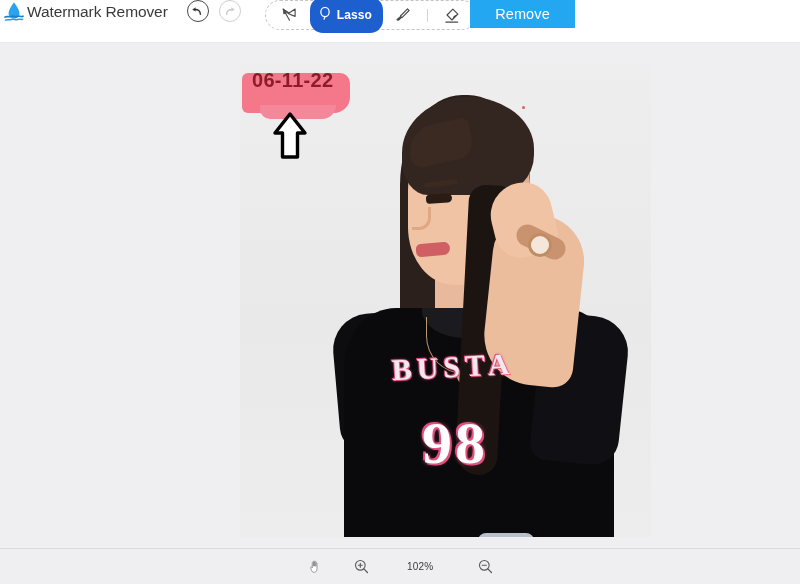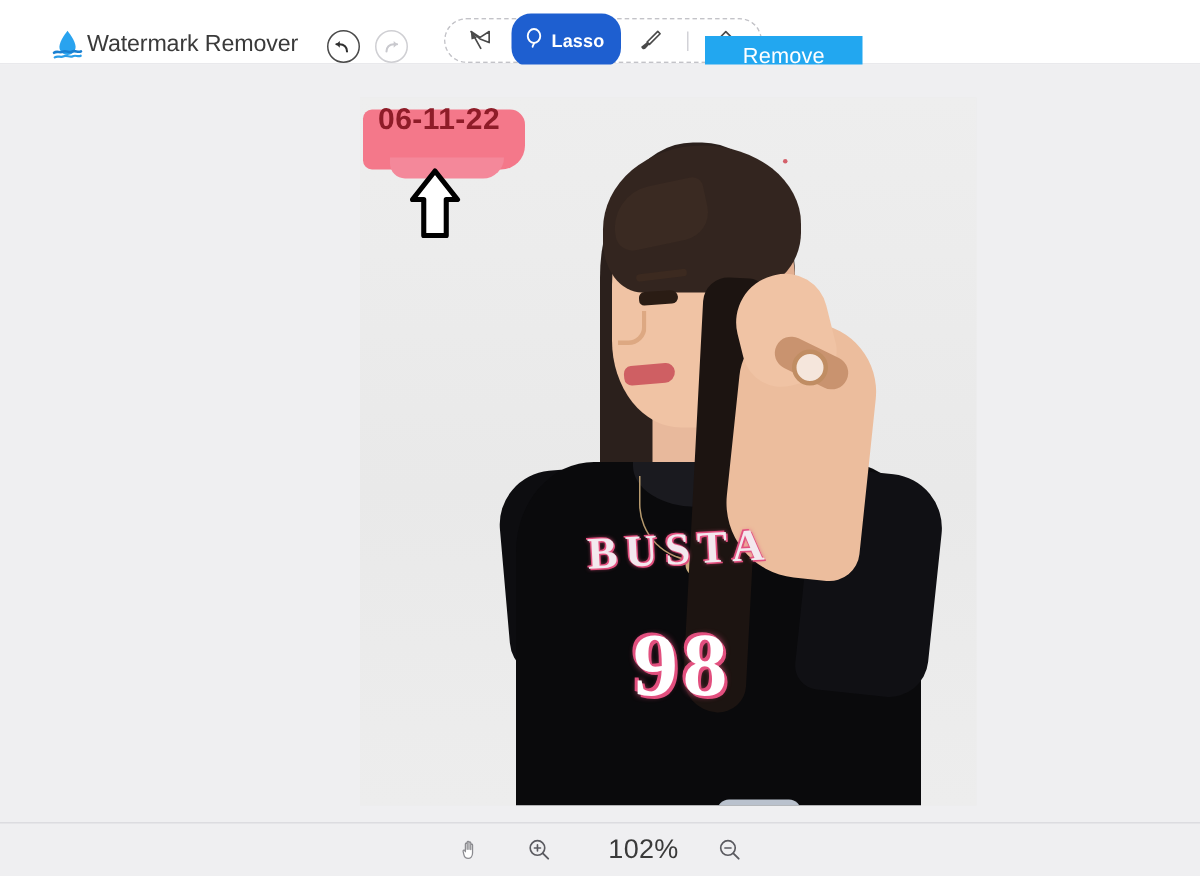--- a/index.html
+++ b/index.html
@@ -20,26 +20,25 @@
     display: flex;
     flex-direction: column;
     background: #efeff1;
   }
 
   
   .header {
     height: 43px;
     background: #ffffff;
     display: flex;
-    align-items: flex-end;
+    align-items: flex-start;
     flex: 0 0 auto;
     position: relative;
     border-bottom: 1px solid #e9e9ec;
     box-sizing: border-box;
-    padding-left: 31px;
   }
   .brand {
     display: flex;
     align-items: center;
     gap: 1px;
     padding-left: 2px;
   }
   .brand-logo {
     width: 24px;
     height: 24px;
@@ -122,21 +121,21 @@
   .tool-divider {
     width: 1px;
     height: 13px;
     background: #d2d2d7;
     margin: 0 7px;
   }
 
   .remove-btn {
     position: absolute;
     left: 470px;
-    top: 24px;
+    top: 0;
     width: 105px;
     height: 28px;
     background: #22a7f0;
     border: none;
     border-radius: 0;
     color: #ffffff;
     font-size: 14.5px;
     font-family: "Liberation Sans", sans-serif;
     cursor: pointer;
     letter-spacing: 0.1px;
@@ -426,24 +425,24 @@
     display: flex;
     align-items: center;
     justify-content: center;
     background: transparent;
     border: none;
     cursor: pointer;
     padding: 0;
   }
   .bb-btn svg { display: block; }
   .zoom-level {
-    font-size: 18px;
+    font-size: 10px;
     color: #3a3a3a;
     min-width: 44px;
-    text-align: center;
+    text-align: left;
     letter-spacing: 0.2px;
     margin-left: 12px;
   }
 </style>
 </head>
 <body>
 
 <div id="app">
 
   <div class="header">

